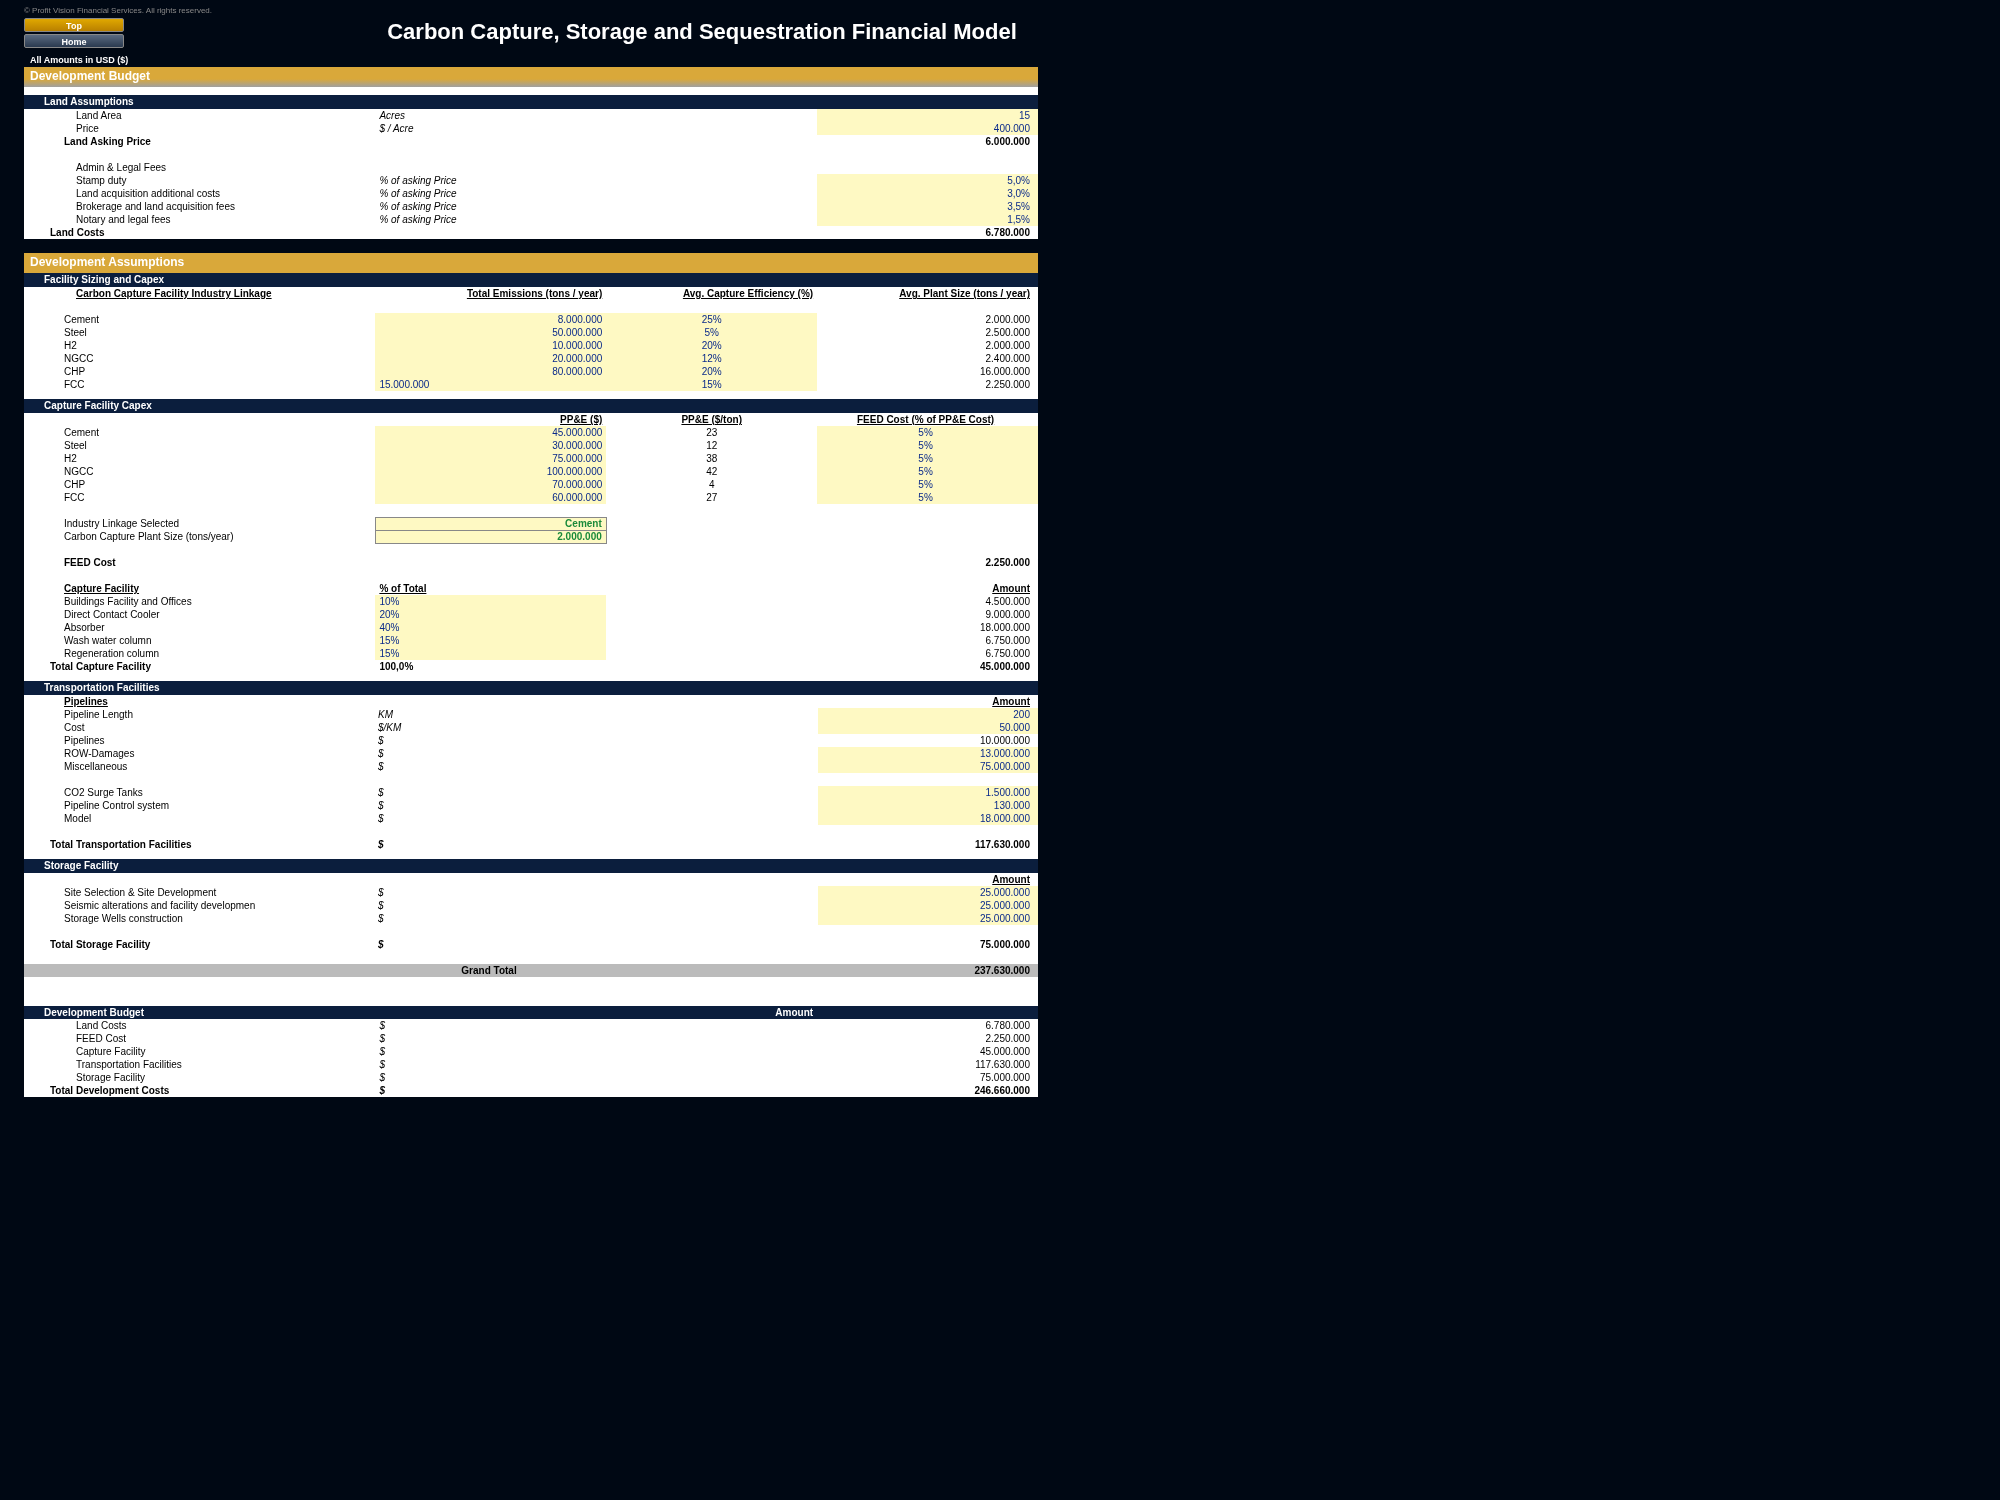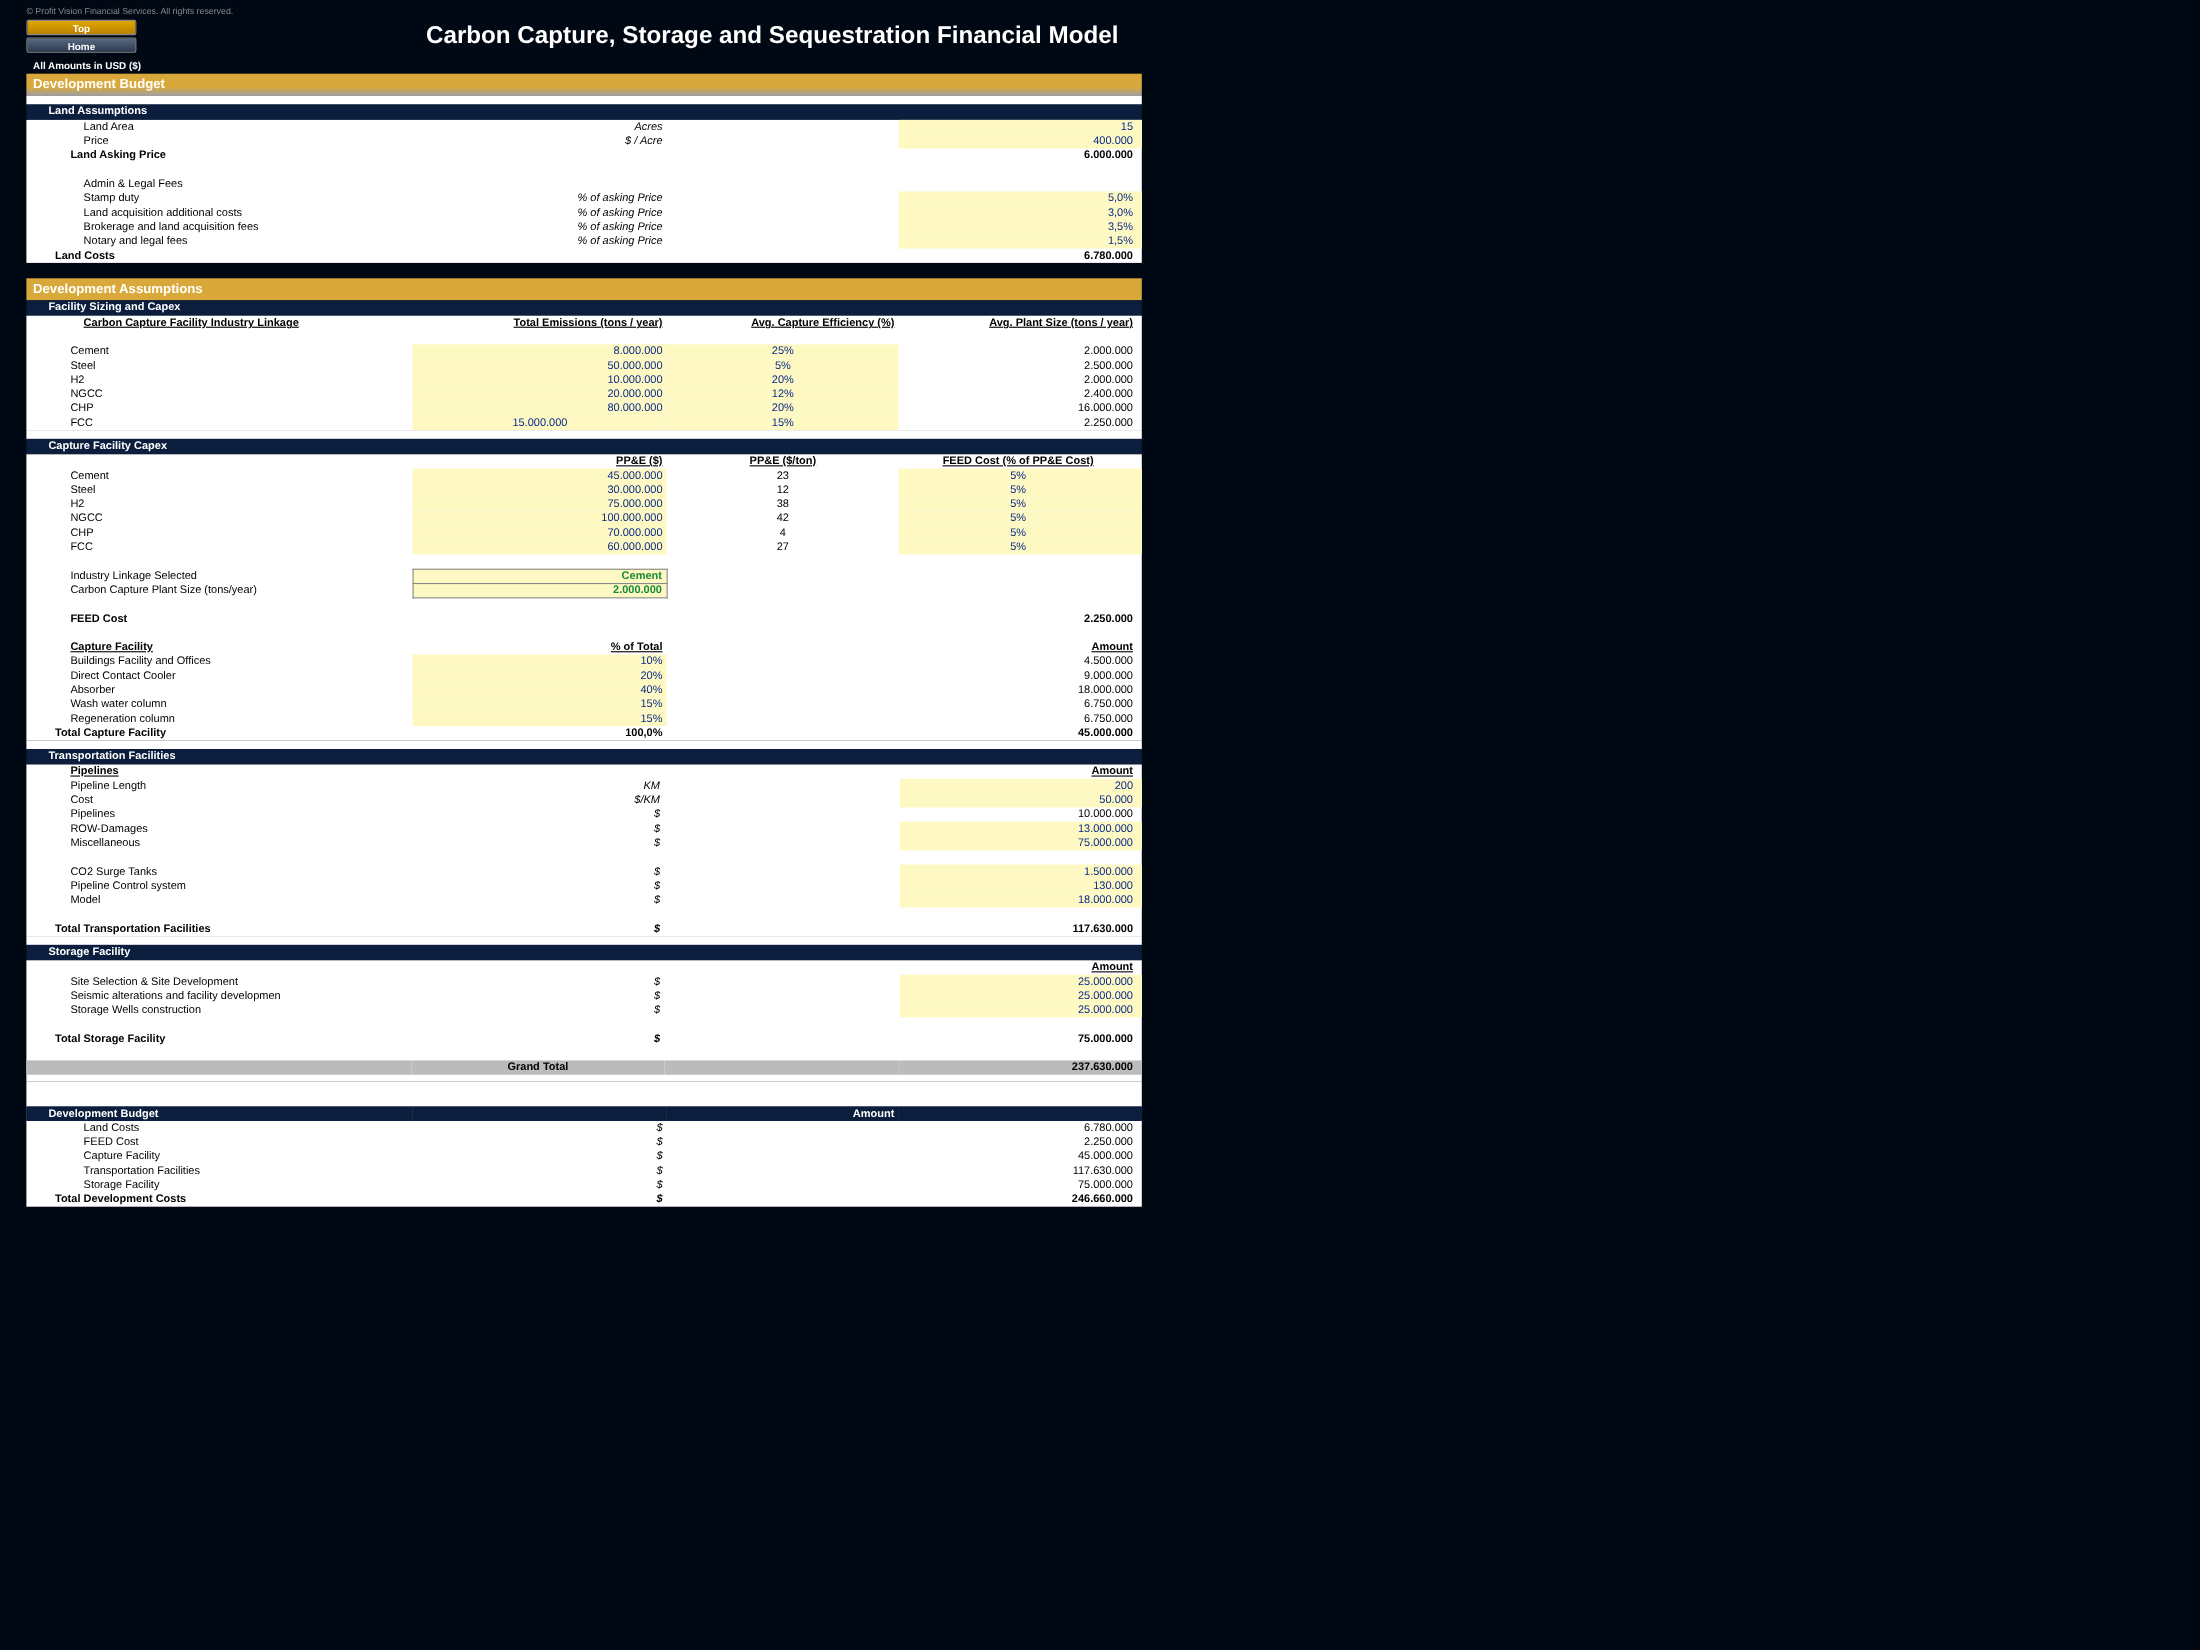--- a/index.html
+++ b/index.html
@@ -13,21 +13,21 @@
 .sheet { width:1014px; margin-left:24px; }
 .allamt { color:#fff; font-size:9px; font-weight:bold; padding:2px 0 2px 6px; }
 .banner { background:linear-gradient(#d9a83a 0%,#d9a83a 60%,#a0a0a0 100%); color:#fff; font-size:12px; font-weight:bold; padding:2px 6px; height:20px; }
 .banner2 { background:#d9a83a; color:#fff; font-size:12px; font-weight:bold; padding:2px 6px; height:20px; }
 .subhead { background:#0b1e3d; color:#fff; font-size:10px; font-weight:bold; padding:1px 20px; height:14px; }
 .white { background:#fff; }
 .gap { background:#fff; height:8px; }
 table { width:100%; border-collapse:collapse; background:#fff; }
 td { padding:0 4px; height:13px; font-size:10px; vertical-align:middle; }
 .c1 { width:350px; padding-left:40px; }
-.c2 { width:230px; text-align:right; font-style:italic; }
+.c2 { width:230px; text-align:left; font-style:italic; }
 .c3 { width:210px; text-align:center; }
 .c4 { width:220px; text-align:right; padding-right:8px; }
 .lab { padding-left:40px; }
 .lab2 { padding-left:52px; }
 .bold { font-weight:normal; }
 .blue { color:#0a2a8a; }
 .green { color:#1a8a3a; font-weight:bold; }
 .inp { background:#fef9c3; }
 .total-row td { font-weight:bold; }
 .hdr-row td { font-weight:bold; text-decoration:underline; }
@@ -162,21 +162,21 @@
             <td class="c4">2.400.000</td>
           </tr>
           <tr>
             <td class="c1 lab">CHP</td>
             <td class="c2 blue inp" style="font-style:normal;text-align:right">80.000.000</td>
             <td class="c3 blue inp">20%</td>
             <td class="c4">16.000.000</td>
           </tr>
           <tr>
             <td class="c1 lab">FCC</td>
-            <td class="c2 blue inp" style="font-style:normal;text-align:center">15.000.000</td>
+            <td class="c2 blue inp" style="font-style:normal;text-align:left">15.000.000</td>
             <td class="c3 blue inp">15%</td>
             <td class="c4">2.250.000</td>
           </tr>
         </tbody>
     </table>
 
     <div class="gap"></div>
     <div class="subhead">Capture Facility Capex</div>
     <table>
       <tbody>

